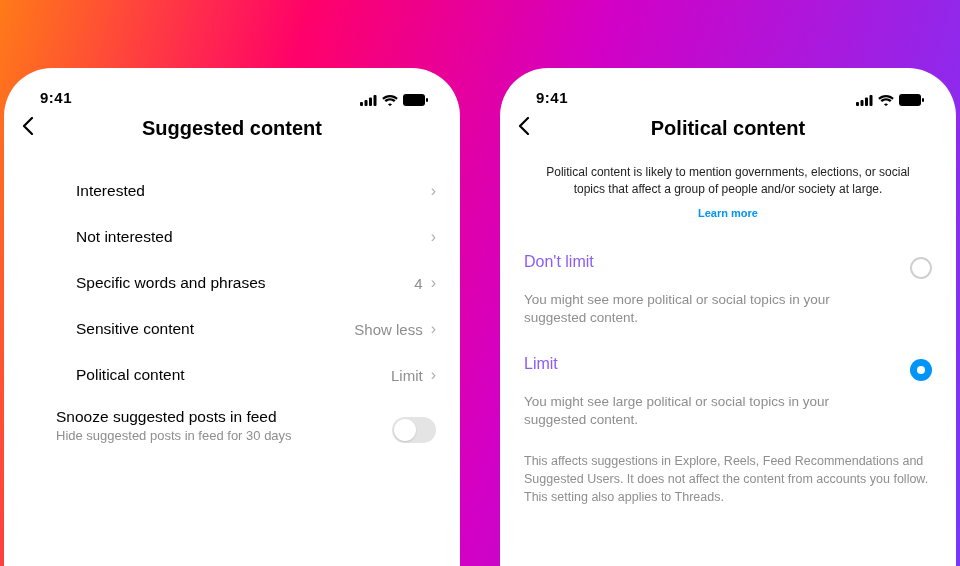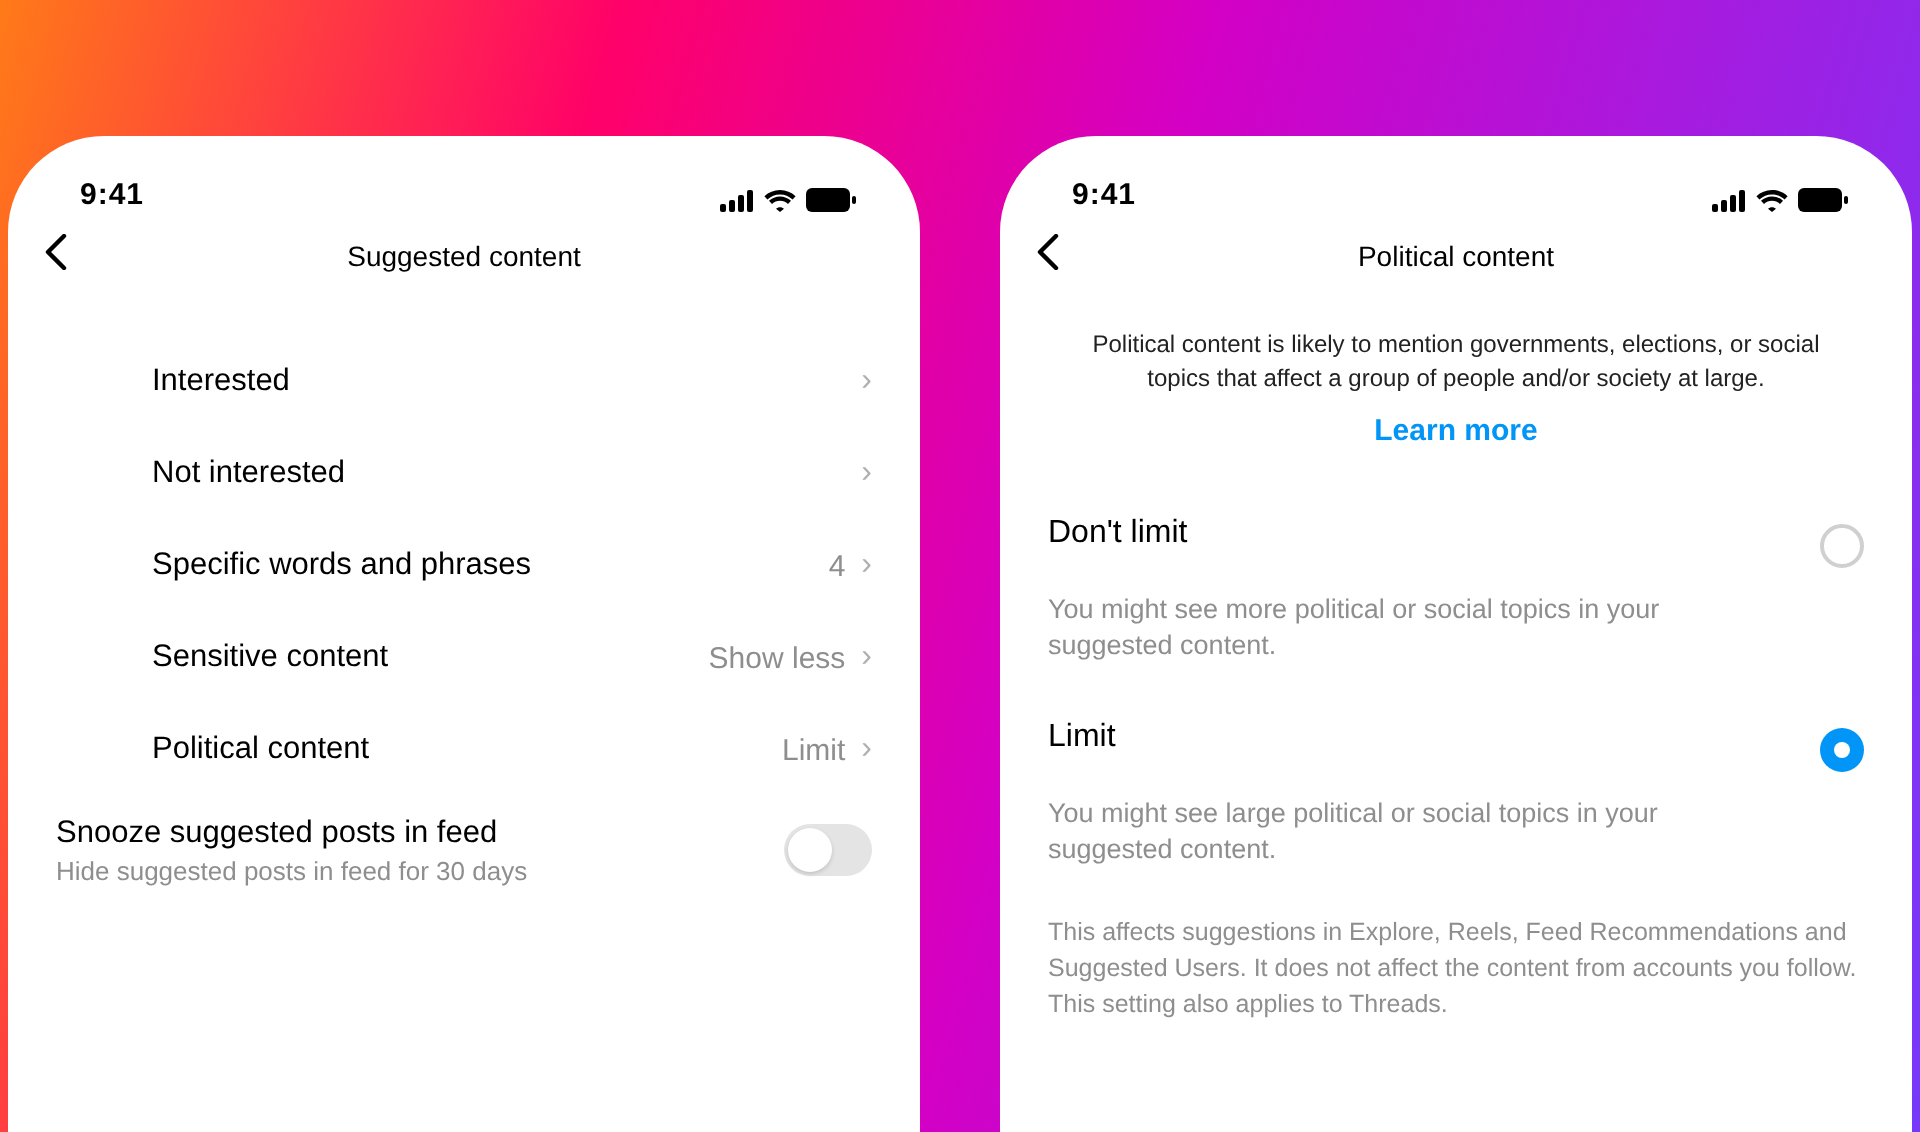--- a/index.html
+++ b/index.html
@@ -39,39 +39,40 @@
     }
     .back {
       position: absolute;
       left: 18px;
       top: 50%;
       transform: translateY(-50%);
       font-size: 22px;
       font-weight: 300;
       cursor: pointer;
     }
-    .title { font-size: 14px; font-weight: 400; }
+    .title { font-size: 20px; font-weight: 700; }
     .list { padding: 18px 24px 0 24px; }
     .row {
       display: flex;
       align-items: center;
       justify-content: space-between;
       min-height: 46px;
       cursor: pointer;
       margin-left: 48px;
     }
     .row-label { font-size: 15.5px; color: #000; }
     .row-right { display: flex; align-items: center; gap: 8px; color: #8e8e8e; }
     .row-value { font-size: 15px; color: #8e8e8e; }
     .chevron { color: #b0b0b0; font-size: 16px; }
     .snooze-row {
       display: flex;
-      align-items: flex-start;
+      align-items: flex-end;
       justify-content: space-between;
       padding-top: 10px;
+      margin-left: 28px;
     }
     .snooze-text .main { font-size: 15.5px; color: #000; }
     .snooze-text .sub { font-size: 13px; color: #8e8e8e; margin-top: 2px; }
     .toggle {
       width: 44px; height: 26px;
       background: #e4e4e4;
       border-radius: 13px;
       position: relative;
       flex-shrink: 0;
       margin-top: 4px;
@@ -85,31 +86,31 @@
       box-shadow: 0 1px 2px rgba(0,0,0,0.15);
     }
     .desc {
       text-align: center;
       font-size: 12px;
       font-weight: 500;
       color: #222;
       padding: 14px 30px 2px 30px;
       line-height: 1.45;
     }
-    .learn { text-align: center; font-size: 15px; color: #0095f6; font-weight: 600; padding: 6px 0 10px; cursor: pointer; }
+    .learn { text-align: center; font-size: 11px; color: #0095f6; font-weight: 600; padding: 6px 0 10px; cursor: pointer; }
     .options { padding: 14px 24px 0 24px; }
     .option {
       display: flex;
       justify-content: space-between;
       align-items: flex-start;
       padding: 10px 0 18px 0;
       cursor: pointer;
     }
     .opt-text { padding-right: 16px; }
-    .opt-title { font-size: 16px; color: #000000; }
+    .opt-title { font-size: 16px; color: #8b5cf6; }
     .opt-sub { font-size: 13.5px; color: #8e8e8e; margin-top: 20px; line-height: 1.35; }
     .radio {
       width: 22px; height: 22px;
       border-radius: 50%;
       flex-shrink: 0;
       margin-top: 4px;
     }
     .radio.empty { border: 2px solid #d0d0d0; }
     .radio.checked {
       background: #0095f6;

